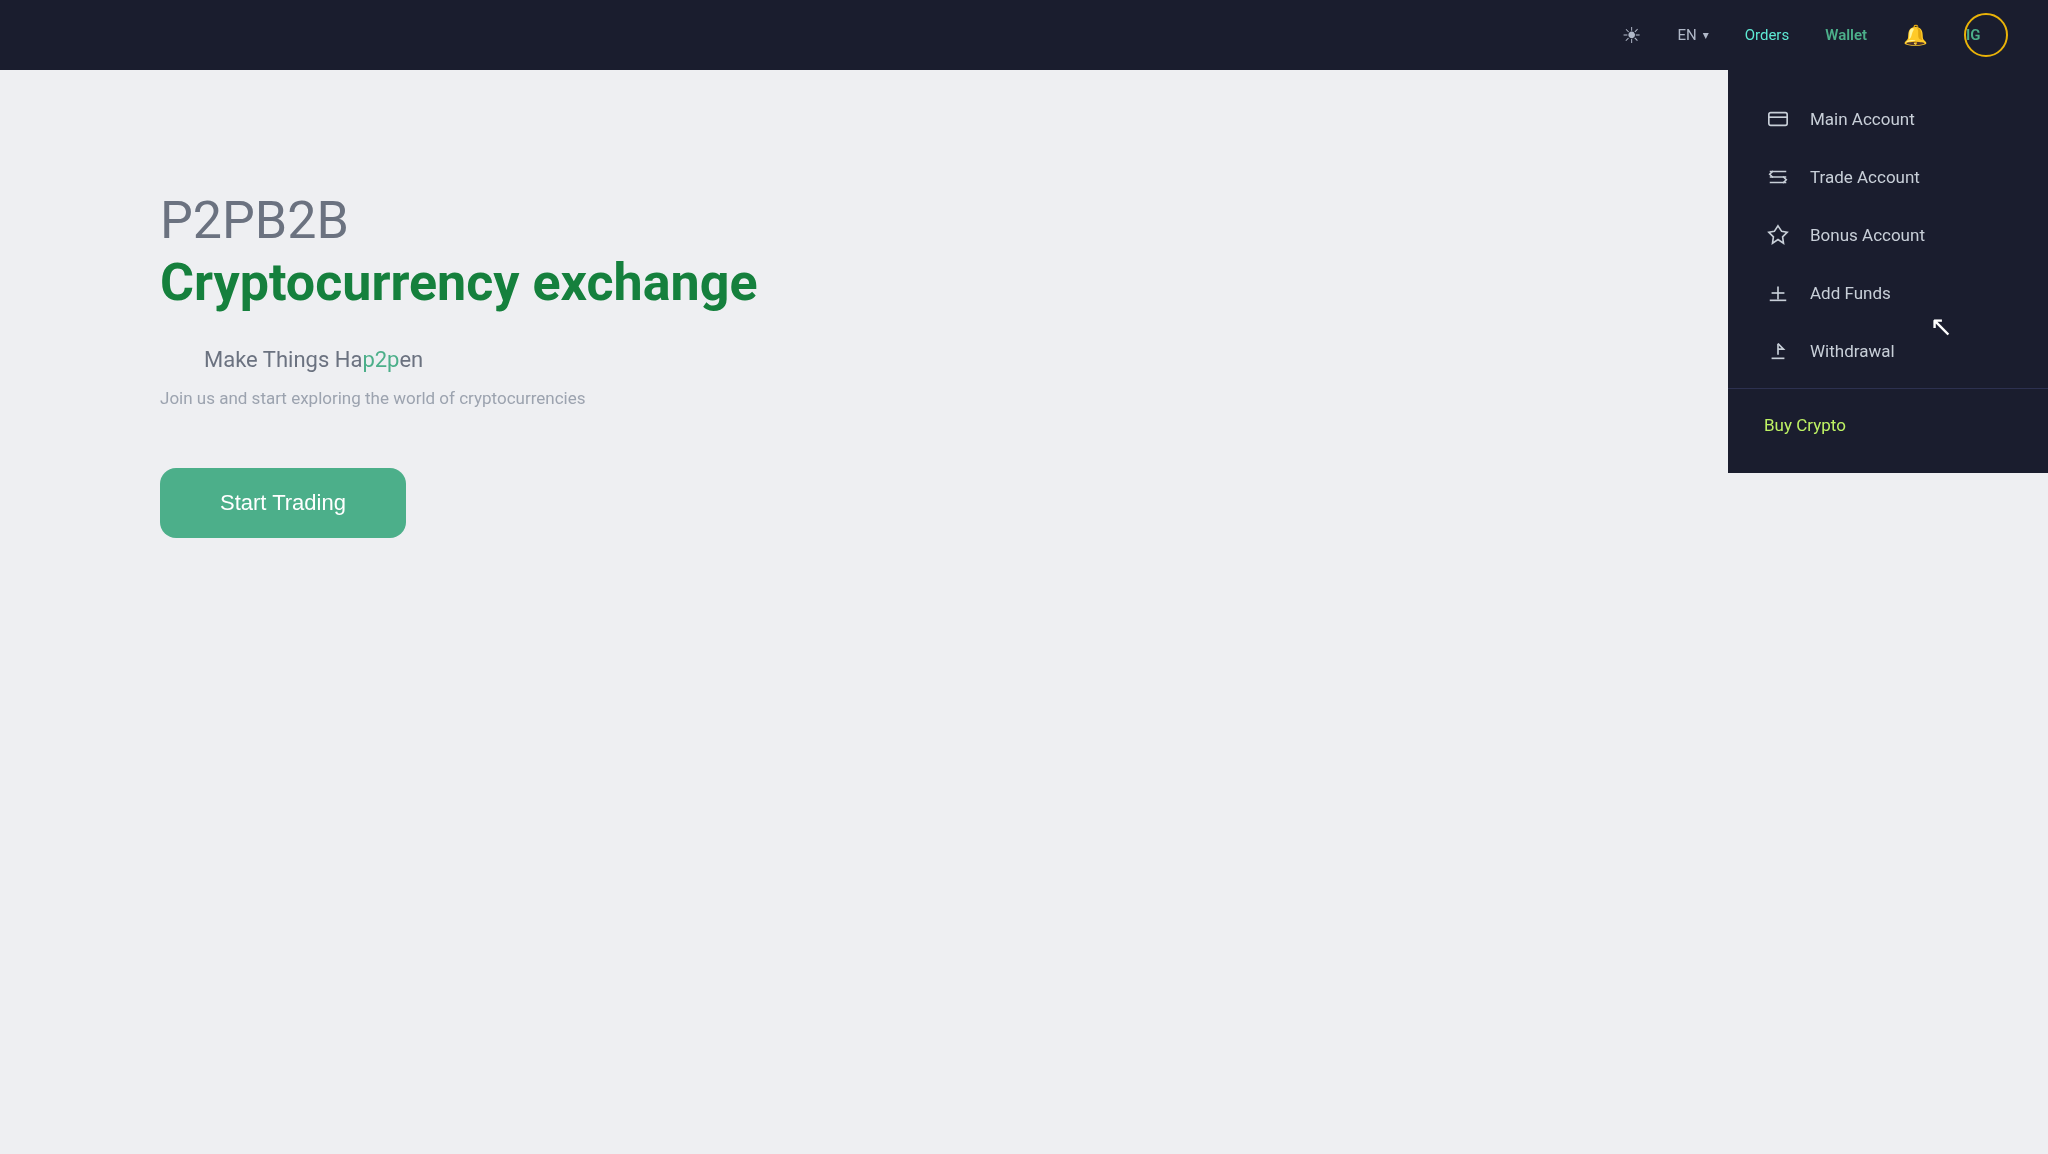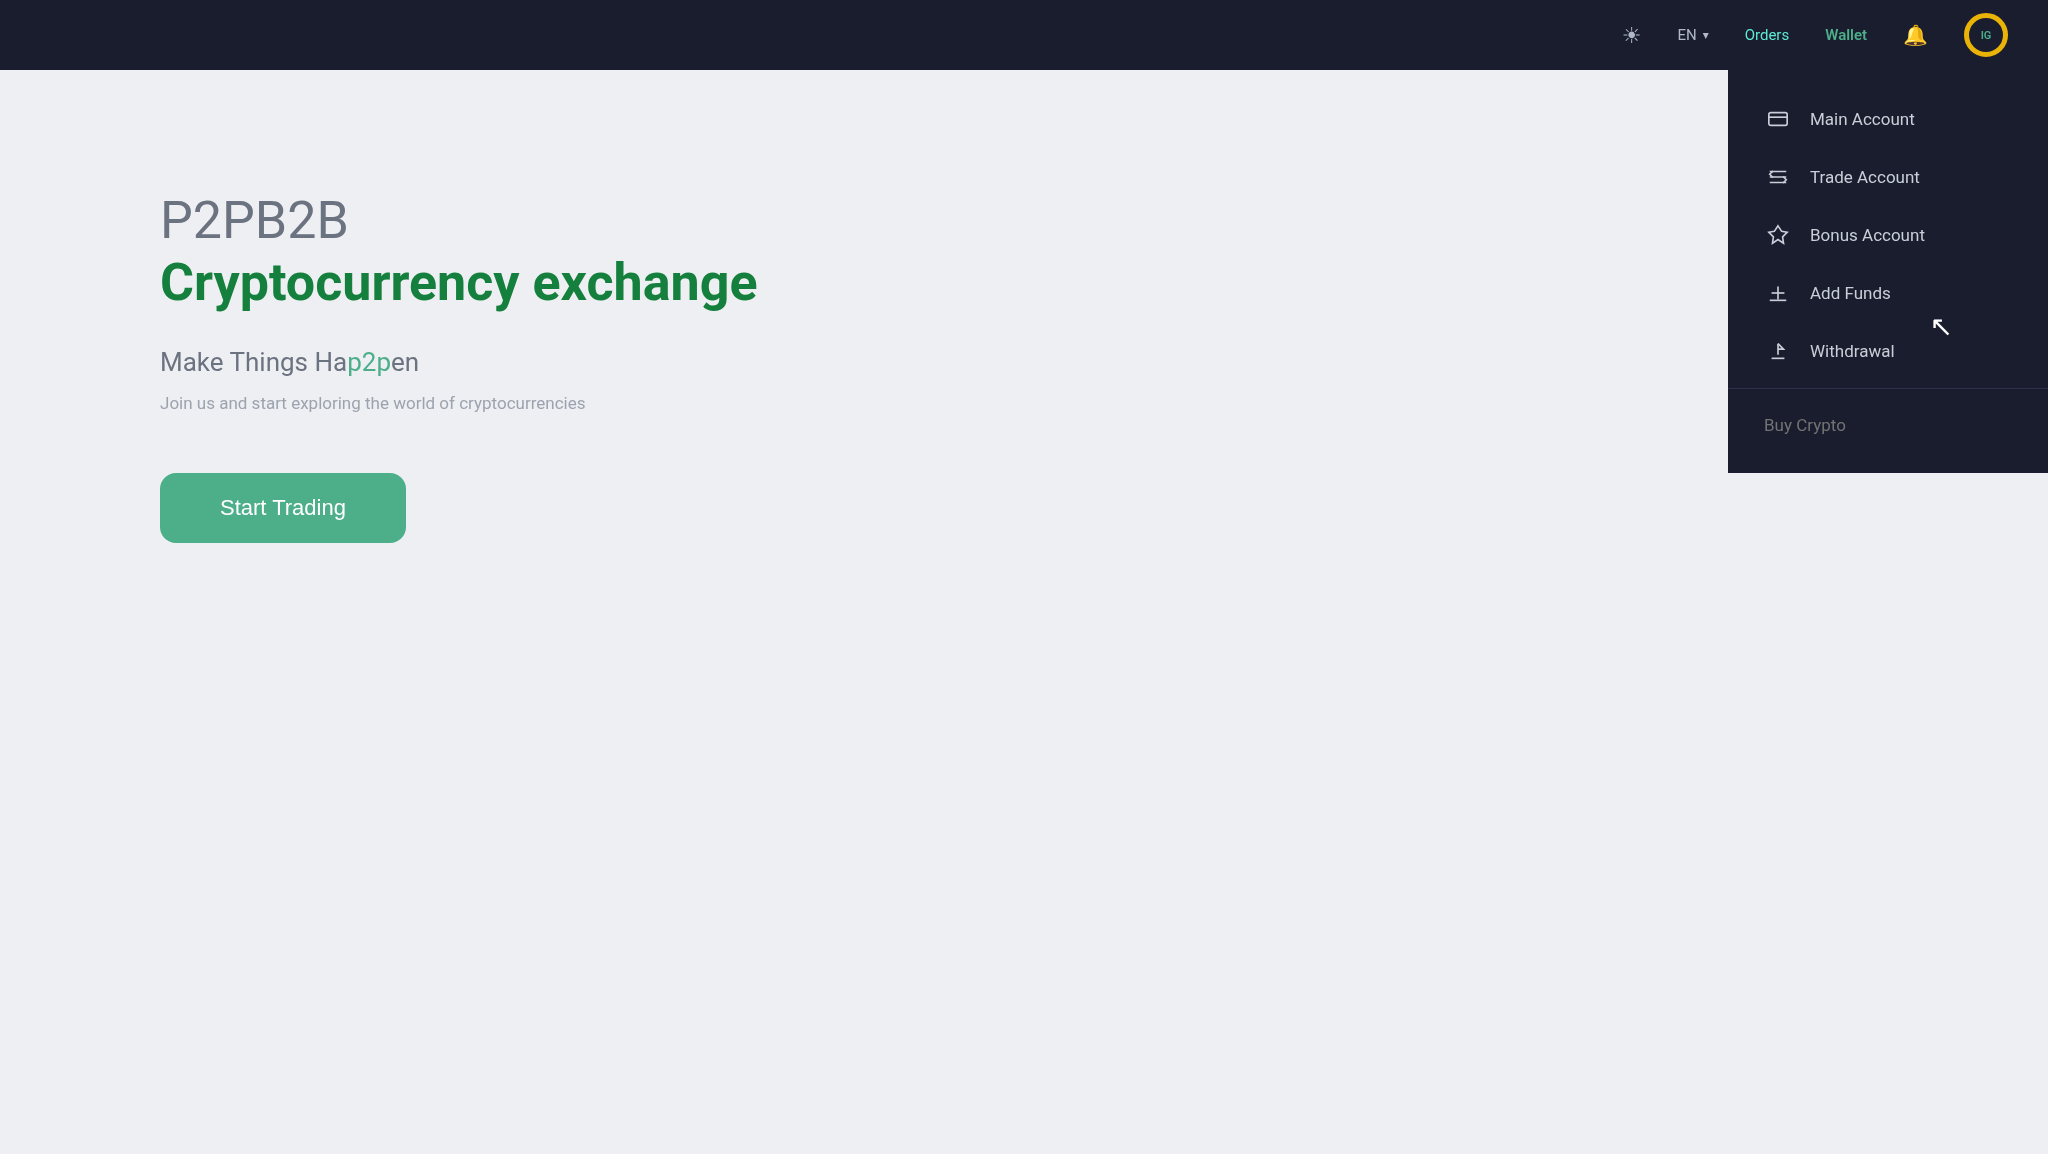--- a/index.html
+++ b/index.html
@@ -65,26 +65,26 @@
     .nav-bell {
       color: #b0b8c8;
       font-size: 20px;
       cursor: pointer;
     }
 
     .nav-avatar {
       width: 44px;
       height: 44px;
       border-radius: 50%;
-      border: 5px solid #eab308;
-      display: flex;
-      align-items: center;
-      justify-content: center;
+      border: 2px solid #eab308;
+      display: flex;
+      align-items: center;
+      justify-content: flex-start;
       color: #4caf8a;
-      font-size: 11px;
+      font-size: 15px;
       font-weight: 600;
       cursor: pointer;
     }
 
     
     .main-content {
       position: relative;
       min-height: calc(100vh - 70px);
       background-color: #eeeff2;
     }
@@ -102,23 +102,24 @@
 
     .hero-title-crypto {
       font-size: 52px;
       font-weight: 700;
       color: #15803d;
       line-height: 1.2;
       margin-bottom: 32px;
     }
 
     .hero-subtitle {
-      font-size: 26px;
+      font-size: 22px;
       color: #6b7280;
       margin-bottom: 16px;
+      margin-left: 44px;
     }
 
     .hero-subtitle .highlight {
       color: #4caf8a;
     }
 
     .hero-description {
       font-size: 17px;
       color: #9ca3af;
       margin-bottom: 60px;
@@ -167,21 +168,21 @@
     }
 
     .dropdown-divider {
       border: none;
       border-top: 1px solid #2d3150;
       margin: 8px 0;
     }
 
     .dropdown-buy-crypto {
       padding: 18px 36px;
-      color: #737373;
+      color: #bef264;
       font-size: 17px;
       cursor: pointer;
     }
 
     
     .cursor-indicator {
       position: fixed;
       top: 310px;
       right: 95px;
       font-size: 28px;

